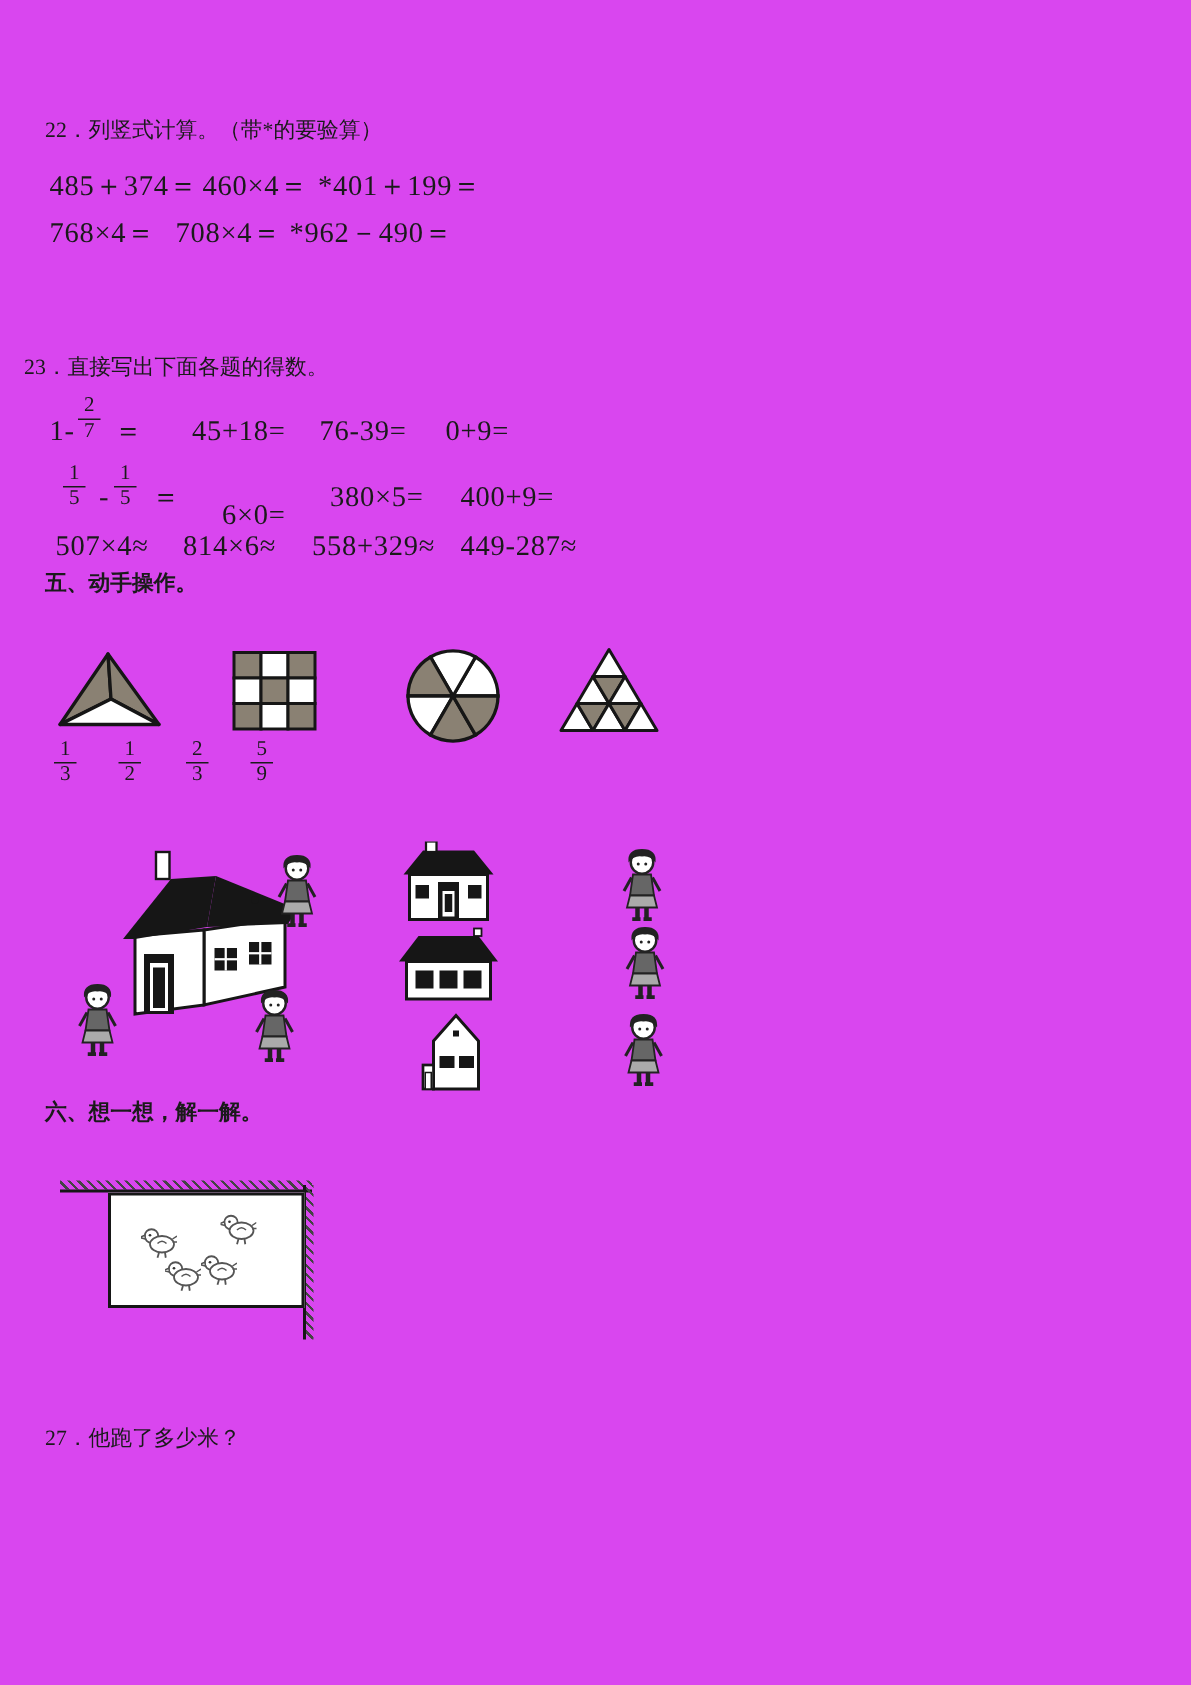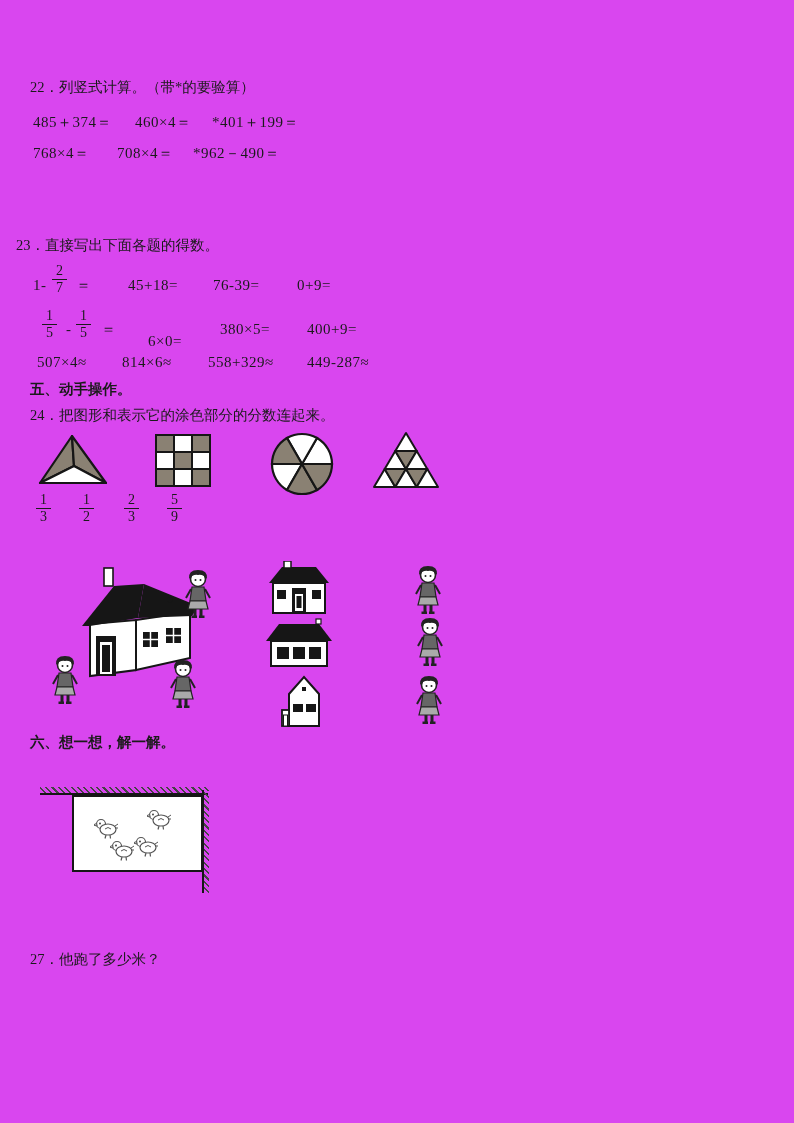--- a/index.html
+++ b/index.html
@@ -2,21 +2,21 @@
 <html><head>
 <meta charset="utf-8">
 <style>
   * { margin:0; padding:0; box-sizing:border-box; }
   html,body { background:#ffffff; }
   .page {
     position:relative; width:794px; height:1123px; background:#d946ef;
     font-family:"Liberation Serif", serif; color:#1a1a1a; overflow:hidden;
   }
   .t { position:absolute; font-size:14.5px; white-space:nowrap; line-height:1.3; }
-  .eq { font-size:15px; letter-spacing:0.5px; }
+  .eq { font-size:19px; letter-spacing:0.5px; }
   .bold { font-weight:bold; }
   .frac { position:absolute; display:inline-flex; flex-direction:column; align-items:center;
           font-size:14px; line-height:1.15; text-align:center; }
   .frac .den { border-top:1.2px solid #1a1a1a; padding:0 4px; }
   .frac .num { padding:0 4px; }
   .hatch-h { position:absolute; background:repeating-linear-gradient(45deg, transparent 0 3px, #444 3px 4.5px);
              border-bottom:2px solid #161616; }
   .hatch-v { position:absolute; background:repeating-linear-gradient(45deg, transparent 0 3px, #444 3px 4.5px);
              border-left:2px solid #161616; }
   .pen-rect { position:absolute; border:2.5px solid #161616; background:#fff; }
@@ -60,21 +60,20 @@
   <div class="t eq" style="left:148px;top:332px">6×0=</div>
   <div class="t eq" style="left:220px;top:320px">380×5=</div>
   <div class="t eq" style="left:307px;top:320px">400+9=</div>
 
   <div class="t eq" style="left:37px;top:353px">507×4≈</div>
   <div class="t eq" style="left:122px;top:353px">814×6≈</div>
   <div class="t eq" style="left:208px;top:353px">558+329≈</div>
   <div class="t eq" style="left:307px;top:353px">449-287≈</div>
 
   <div class="t bold" style="left:30px;top:380px">五、动手操作。</div>
-  <div class="t" style="left:30px;top:406px">24．把图形和表示它的涂色部分的分数连起来。</div>
 
   <svg style="left:38px;top:433px" width="72" height="55" viewBox="0 0 72 55">
     <polygon points="34,3 2,50 36,33" fill="#8a8173" stroke="#161616" stroke-width="2.2" stroke-linejoin="round"></polygon>
     <polygon points="34,3 68,50 36,33" fill="#8a8173" stroke="#161616" stroke-width="2.2" stroke-linejoin="round"></polygon>
     <polygon points="2,50 68,50 36,33" fill="#ffffff" stroke="#161616" stroke-width="2.2" stroke-linejoin="round"></polygon>
   </svg>
 
   <svg style="left:155px;top:434px" width="57" height="54" viewBox="0 0 57 54">
     <g stroke="#161616" stroke-width="2">
       <rect x="1" y="1" width="18" height="17" fill="#8a8173"></rect>

